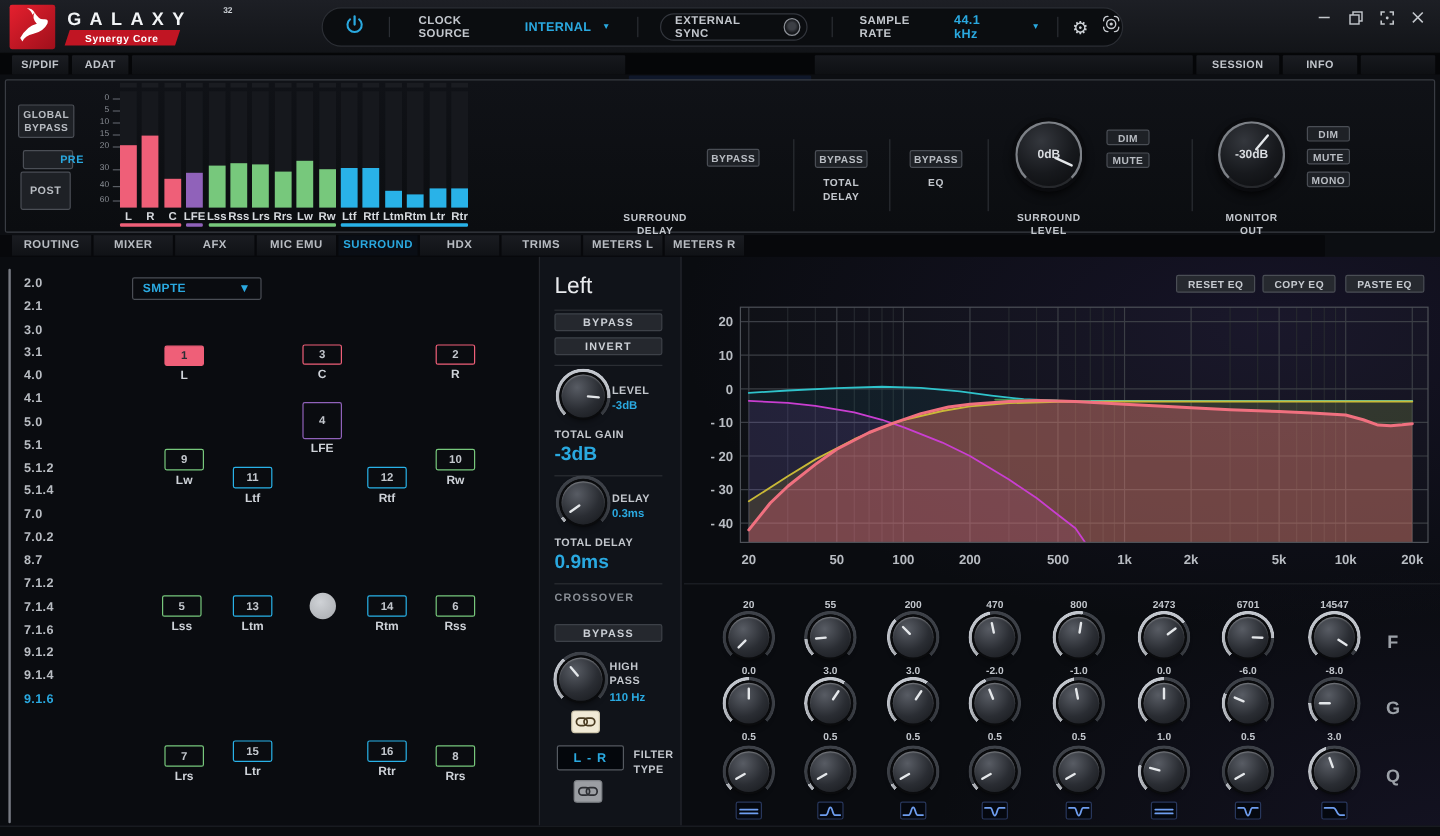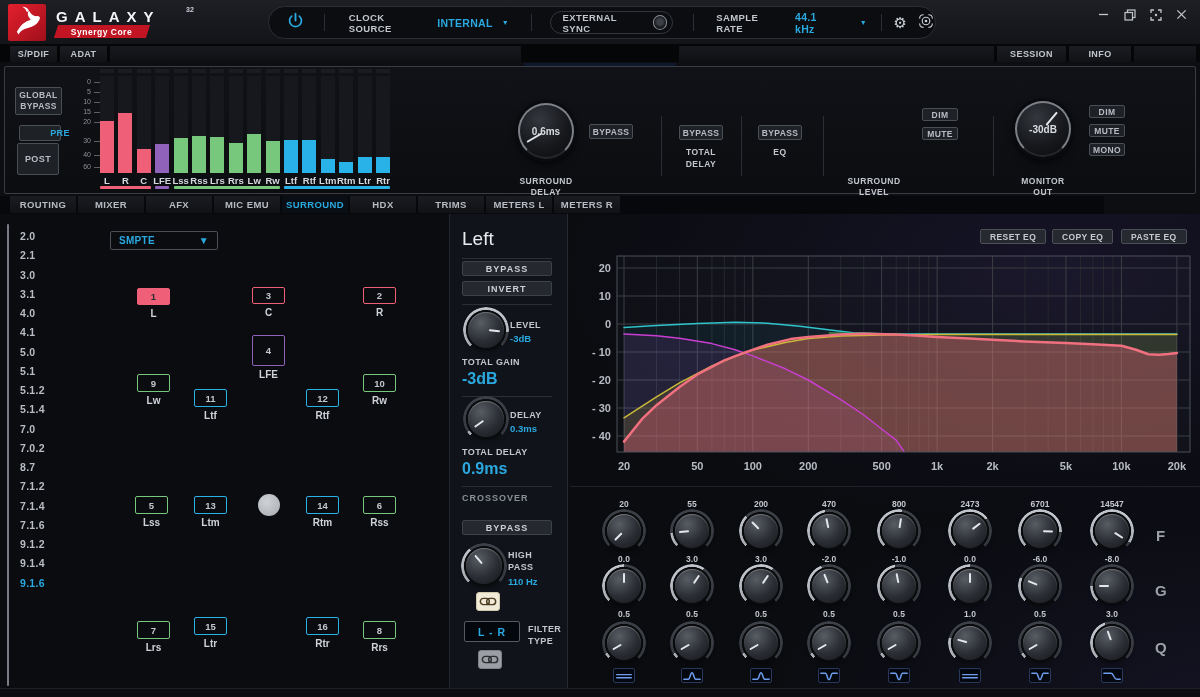--- a/index.html
+++ b/index.html
@@ -294,32 +294,32 @@
           <div class="mbar" style="height: 16%; background: rgb(41, 178, 232);"></div>
         </div>
         <div class="mlabel">Rtr</div>
       </div>
       <div class="mstrip" style="left: 95px; width: 50.8px; background: rgb(239, 95, 120);"></div>
       <div class="mstrip" style="left: 150.2px; width: 14px; background: rgb(144, 98, 186);"></div>
       <div class="mstrip" style="left: 168.6px; width: 106px; background: rgb(119, 200, 124);"></div>
       <div class="mstrip" style="left: 279px; width: 106px; background: rgb(41, 178, 232);"></div>
     </div>
 
-  <div id="sdelay-knob-slot" class="abs" style="left:513px;top:36px;"><div class="knob bigknob" style="height: 56px; width: 56px;"><div class="kbody"></div><div class="kptr" style="transform: rotate(-120deg);"></div><div class="kval">0.6ms</div></div></div>
   <div class="panel-btn" style="left:584px;top:57px;width:44px;height:15px;font-size:8.5px;">BYPASS</div>
   <div class="knob-cap" style="left:496px;top:109px;">SURROUND</div>
   <div class="knob-cap" style="left:496px;top:120px;">DELAY</div>
   <div class="vsep" style="left:656px;top:49px;height:60px;"></div>
   <div class="panel-btn" style="left:674px;top:58px;width:44px;height:15px;font-size:8.5px;">BYPASS</div>
   <div class="knob-cap" style="left:651px;top:80px;">TOTAL</div>
   <div class="knob-cap" style="left:651px;top:92px;">DELAY</div>
   <div class="vsep" style="left:736px;top:49px;height:60px;"></div>
   <div class="panel-btn" style="left:753px;top:58px;width:44px;height:15px;font-size:8.5px;">BYPASS</div>
   <div class="knob-cap" style="left:730px;top:80px;">EQ</div>
   <div class="vsep" style="left:818px;top:49px;height:60px;"></div>
+  <div id="slevel-knob-slot" class="abs" style="left:841px;top:34px;"><div class="knob bigknob" style="height: 56px; width: 56px;"><div class="kbody"></div><div class="kptr" style="transform: rotate(115deg);"></div><div class="kval">0dB</div></div></div>
   <div class="panel-btn" style="left:917px;top:41px;width:36px;height:13px;font-size:8.5px;">DIM</div>
   <div class="panel-btn" style="left:917px;top:60px;width:36px;height:13px;font-size:8.5px;">MUTE</div>
   <div class="knob-cap" style="left:824px;top:109px;">SURROUND</div>
   <div class="knob-cap" style="left:824px;top:120px;">LEVEL</div>
   <div class="vsep" style="left:988px;top:49px;height:60px;"></div>
   <div id="mout-knob-slot" class="abs" style="left:1010px;top:34px;"><div class="knob bigknob" style="height: 56px; width: 56px;"><div class="kbody"></div><div class="kptr" style="transform: rotate(40deg);"></div><div class="kval">-30dB</div></div></div>
   <div class="panel-btn" style="left:1084px;top:38px;width:36px;height:13px;font-size:8.5px;">DIM</div>
   <div class="panel-btn" style="left:1084px;top:57px;width:36px;height:13px;font-size:8.5px;">MUTE</div>
   <div class="panel-btn" style="left:1084px;top:76px;width:36px;height:13px;font-size:8.5px;">MONO</div>
   <div class="knob-cap" style="left:993px;top:109px;">MONITOR</div>

